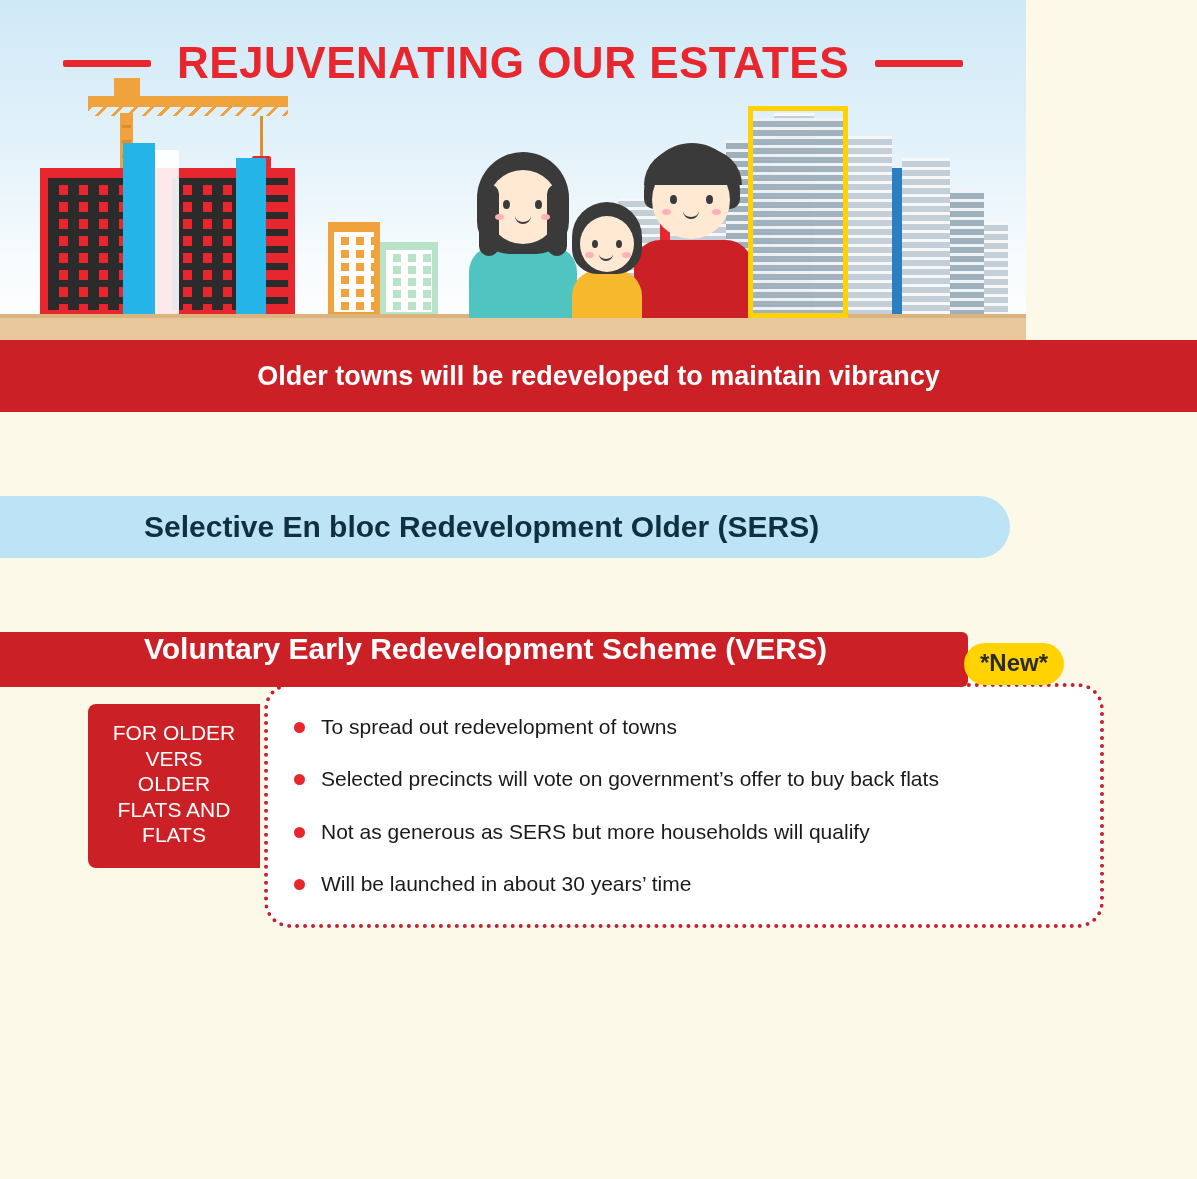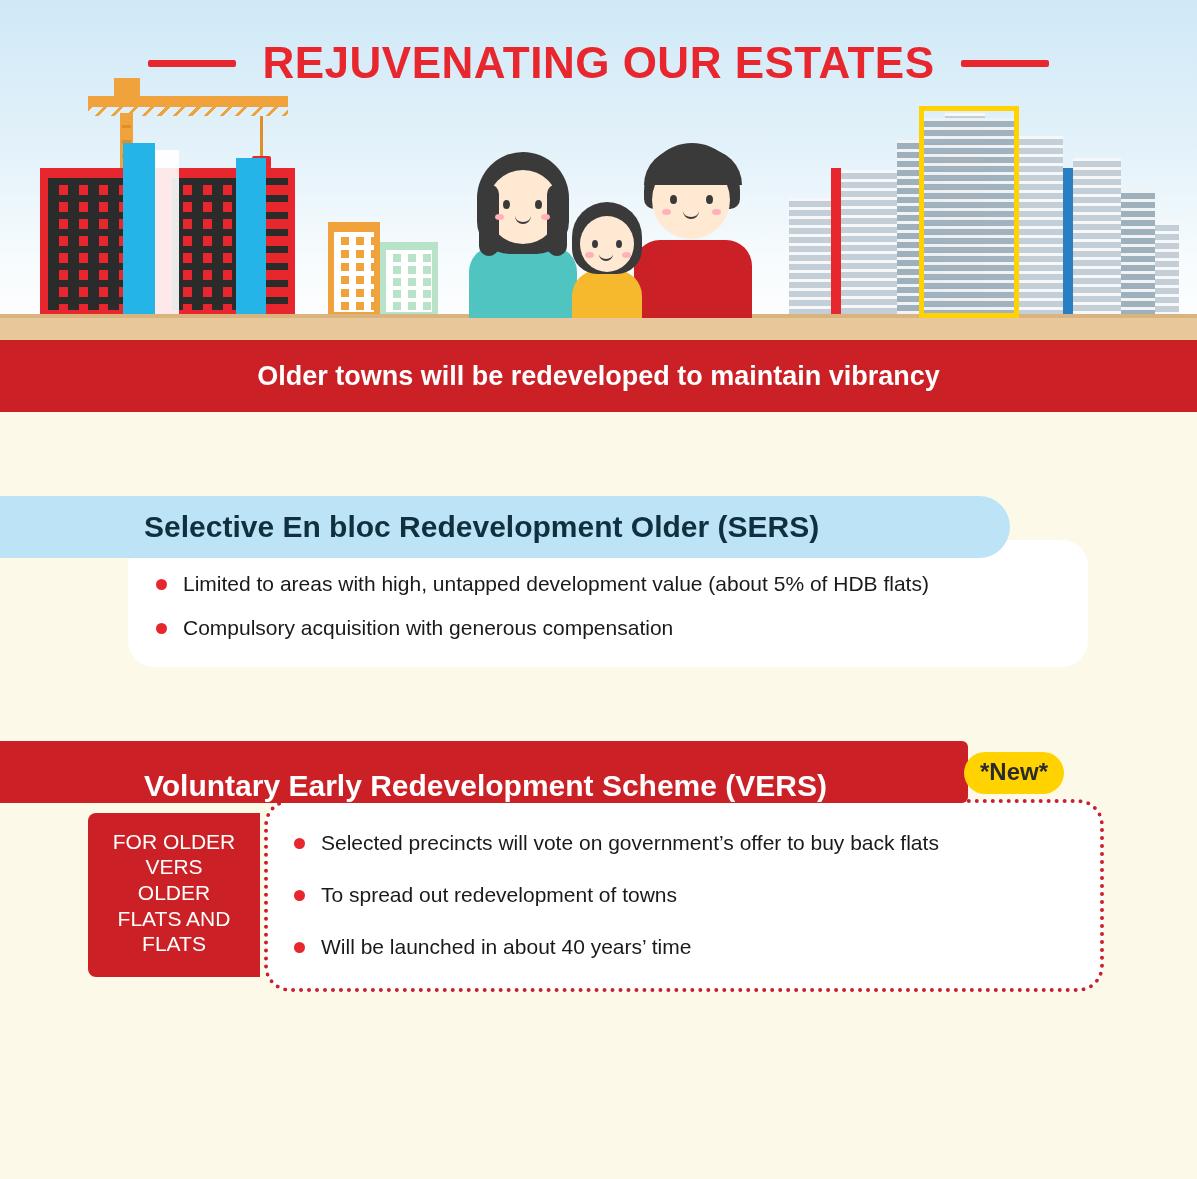--- a/index.html
+++ b/index.html
@@ -9,21 +9,21 @@
     height: 1179px;
     font-family: "Liberation Sans", sans-serif;
     background: #fdf9e8;
     overflow: hidden;
     position: relative;
   }
 
   
   .hero {
     position: relative;
-    width: 1197px;
+    width: 1026px;
     height: 340px;
     background: linear-gradient(to bottom, #cfe9f7 0%, #e4f2fa 45%, #f6fbfd 75%, #ffffff 100%);
     overflow: hidden;
   }
   .hero-title-row {
     position: absolute;
     top: 38px;
     left: 0;
     width: 100%;
     display: flex;
@@ -167,25 +167,25 @@
     width: 11px; height: 11px; border-radius: 50%;
     background: #e8262d; margin-top: 9px; margin-right: 16px; flex: 0 0 auto;
   }
   .bullet-text { font-size: 21px; color: #1a1a1a; line-height: 1.35; }
 
   
   .vers-wrap { position: relative; margin-top: 74px; }
   .vers-head {
     position: relative;
     width: 968px;
-    height: 62px;
+    height: 55px;
     background: #cb2026;
     border-radius: 0 6px 6px 0;
     display: flex;
-    align-items: flex-end;
+    align-items: flex-start;
     z-index: 4;
   }
   .vers-head-text {
     margin-left: 144px;
     font-size: 30px;
     font-weight: bold;
     color: #ffffff;
   }
   .new-badge {
     position: absolute;
@@ -332,55 +332,49 @@
 <div class="banner">
   <div class="banner-text">Older towns will be redeveloped to maintain vibrancy</div>
 </div>
 
 <div class="content">
 
   <div class="sers-wrap">
     <div class="sers-head">
       <div class="sers-head-text">Selective En bloc Redevelopment Older (SERS)</div>
     </div>
-    <div class="sers-body">
-      <div class="bullet-row">
-        <div class="dot"></div>
-        <div class="bullet-text">Limited to areas with high, untapped development value (about 5% of HDB flats)</div>
-      </div>
-      <div class="bullet-row">
-        <div class="dot"></div>
-        <div class="bullet-text">Compulsory acquisition with generous compensation</div>
-      </div>
-    </div>
   </div>
 
   <div class="vers-wrap">
     <div class="vers-head">
       <div class="vers-head-text">Voluntary Early Redevelopment Scheme (VERS)</div>
     </div>
     <div class="new-badge">*New*</div>
 
     <div class="age-box">
       <div class="age-label">FOR OLDER</div>
       <div class="age-label">VERS</div>
       <div class="age-label">OLDER</div>
       <div class="age-label">FLATS AND</div>
       <div class="age-label">FLATS</div>
     </div>
 
     <div class="vers-body">
       <div class="bullet-row">
         <div class="dot"></div>
+        <div class="bullet-text">To spread out redevelopment of towns</div>
+      </div>
+      <div class="bullet-row">
+        <div class="dot"></div>
         <div class="bullet-text">Selected precincts will vote on government’s offer to buy back flats</div>
       </div>
       <div class="bullet-row">
         <div class="dot"></div>
-        <div class="bullet-text">To spread out redevelopment of towns</div>
+        <div class="bullet-text">Not as generous as SERS but more households will qualify</div>
       </div>
       <div class="bullet-row">
         <div class="dot"></div>
-        <div class="bullet-text">Will be launched in about 40 years’ time</div>
+        <div class="bullet-text">Will be launched in about 30 years’ time</div>
       </div>
     </div>
   </div>
 
 </div>
 
 </body></html>

